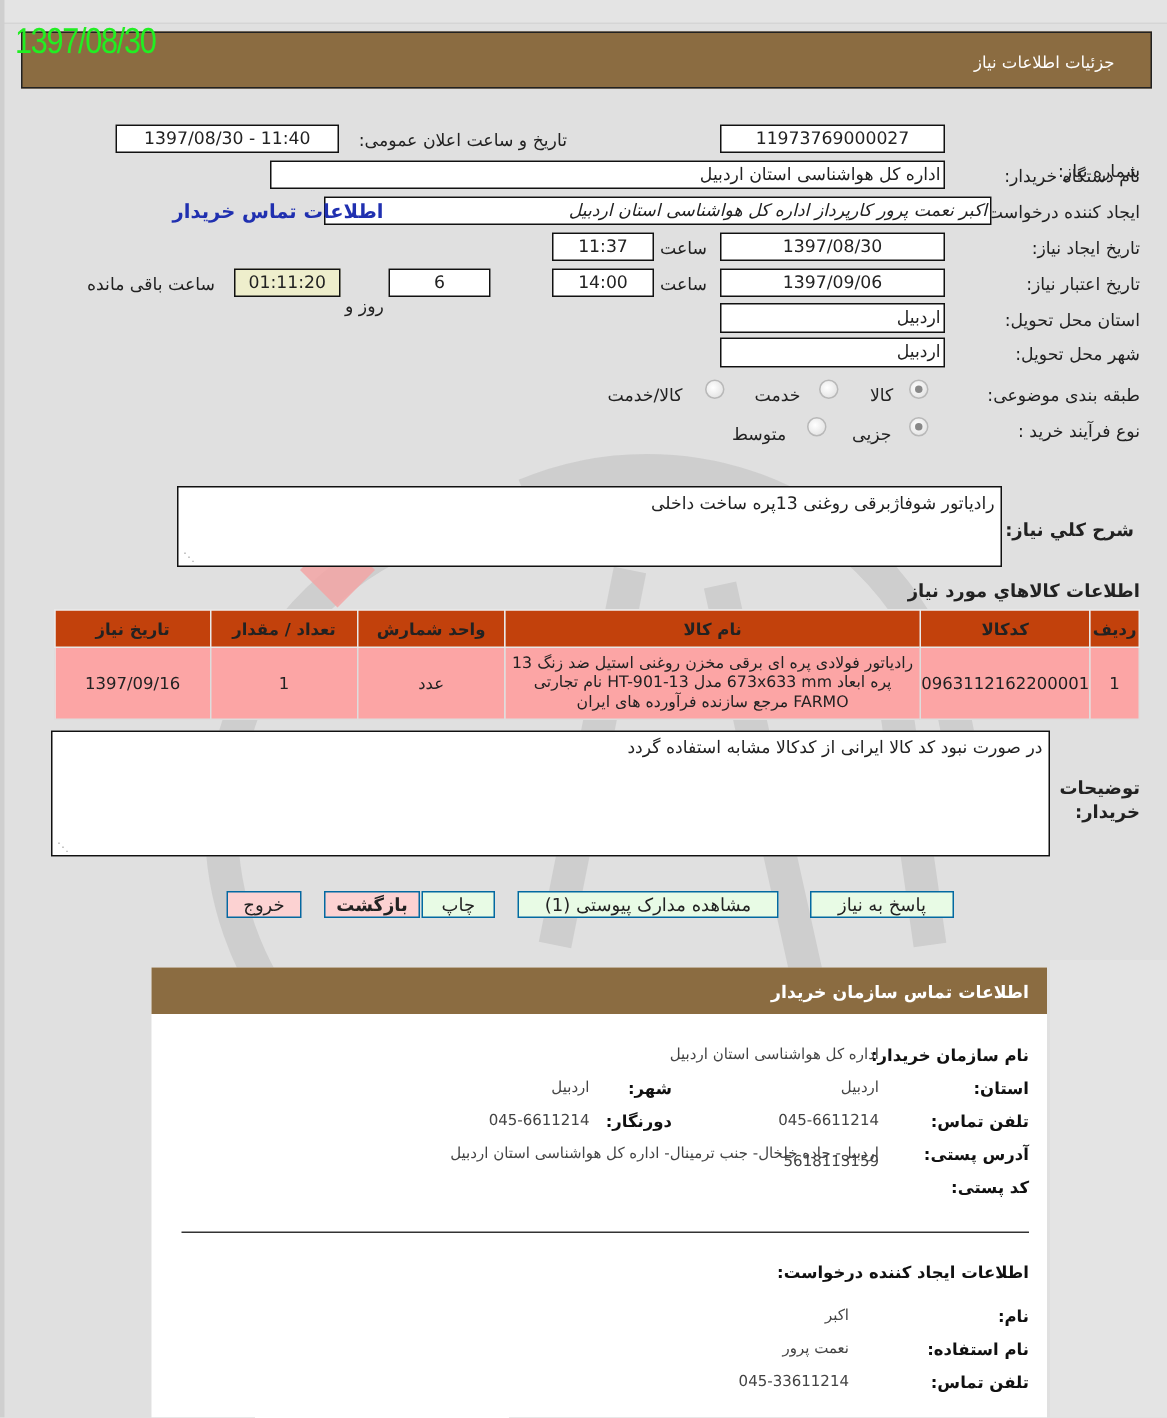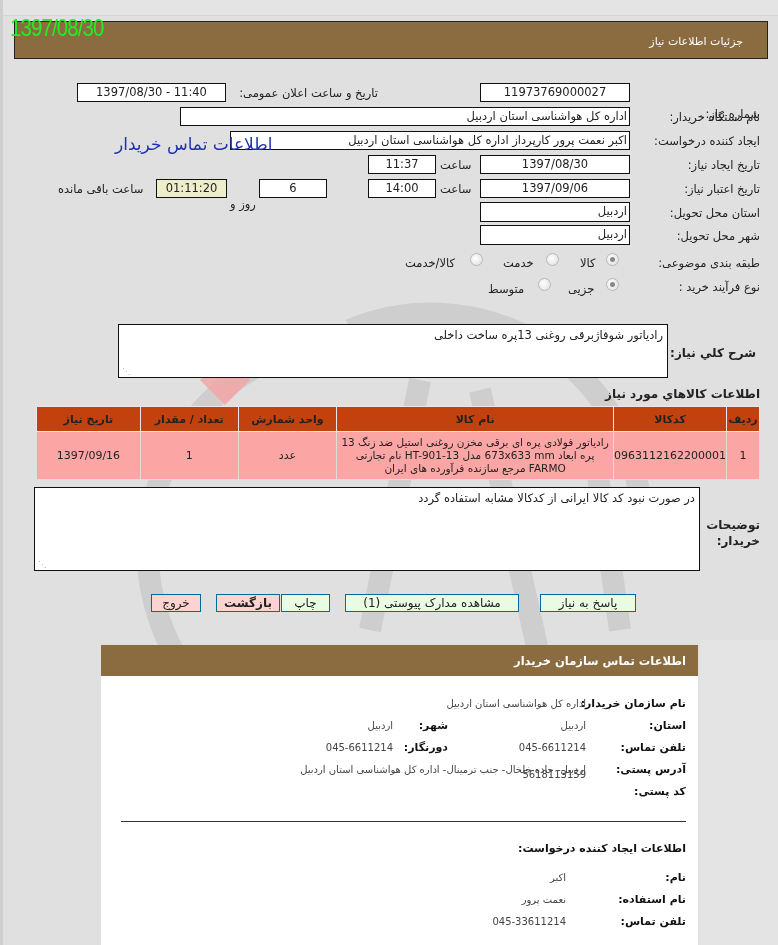--- a/index.html
+++ b/index.html
@@ -27,21 +27,21 @@
   }
   .lbl { direction: rtl; text-align: right; font-size: 11.5px; color: #222; white-space: nowrap; }
   .lbl-bold { font-weight: bold; font-size: 12px; }
   .box {
     background: #fff; border: 1px solid #111; height: 19px;
     font-size: 11.5px; line-height: 17px; white-space: nowrap; overflow: hidden;
   }
   .box.c { text-align: center; }
   .box.r { text-align: right; direction: rtl; padding-right: 2px; }
   .box.yellow { background: #eeeecc; }
-  .link { color: #2030b0; direction: rtl; font-size: 17px; }
+  .link { color: #2030b0; direction: rtl; font-size: 13px; font-weight: bold; }
   .radio {
     width: 13px; height: 13px; border-radius: 50%;
     border: 1px solid #b8b8b8;
     background: radial-gradient(circle at 40% 40%, #ffffff, #dcdcdc);
   }
   .radio.checked::after {
     content: ""; position: absolute; left: 3px; top: 3px; width: 5px; height: 5px;
     border-radius: 50%; background: #888;
   }
   .textarea {
@@ -103,21 +103,21 @@
 
 <div class="abs lbl" style="right:18px; top:86px;margin-top:21px;">شماره نیاز:</div>
 <div class="abs box c" style="left:480px; top:83px; width:150px;">11973769000027</div>
 <div class="abs lbl" style="right:400px; top:86px;">تاریخ و ساعت اعلان عمومی:</div>
 <div class="abs box c" style="left:77px; top:83px; width:149px;">1397/08/30 - 11:40</div>
 
 <div class="abs lbl" style="right:18px; top:110px;">نام دستگاه خریدار:</div>
 <div class="abs box r" style="left:180px; top:107px; width:450px;">اداره کل هواشناسی استان اردبیل</div>
 
 <div class="abs lbl" style="right:18px; top:134px;">ایجاد کننده درخواست:</div>
-<div class="abs box r" style="left:230px; top:131px; width:400px;">اکبر نعمت پرور کارپرداز اداره کل هواشناسی استان اردبیل</div>
+<div class="abs box r" style="left:216px; top:131px; width:445px;font-style:italic;">اکبر نعمت پرور کارپرداز اداره کل هواشناسی استان اردبیل</div>
 <div class="abs link" style="left:115px; top:134px;">اطلاعات تماس خریدار</div>
 
 <div class="abs lbl" style="right:18px; top:158px;">تاریخ ایجاد نیاز:</div>
 <div class="abs box c" style="left:480px; top:155px; width:150px;">1397/08/30</div>
 <div class="abs lbl" style="left:440px; top:158px;">ساعت</div>
 <div class="abs box c" style="left:368px; top:155px; width:68px;">11:37</div>
 
 <div class="abs lbl" style="right:18px; top:182px;">تاریخ اعتبار نیاز:</div>
 <div class="abs box c" style="left:480px; top:179px; width:150px;">1397/09/06</div>
 <div class="abs lbl" style="left:440px; top:182px;">ساعت</div>

